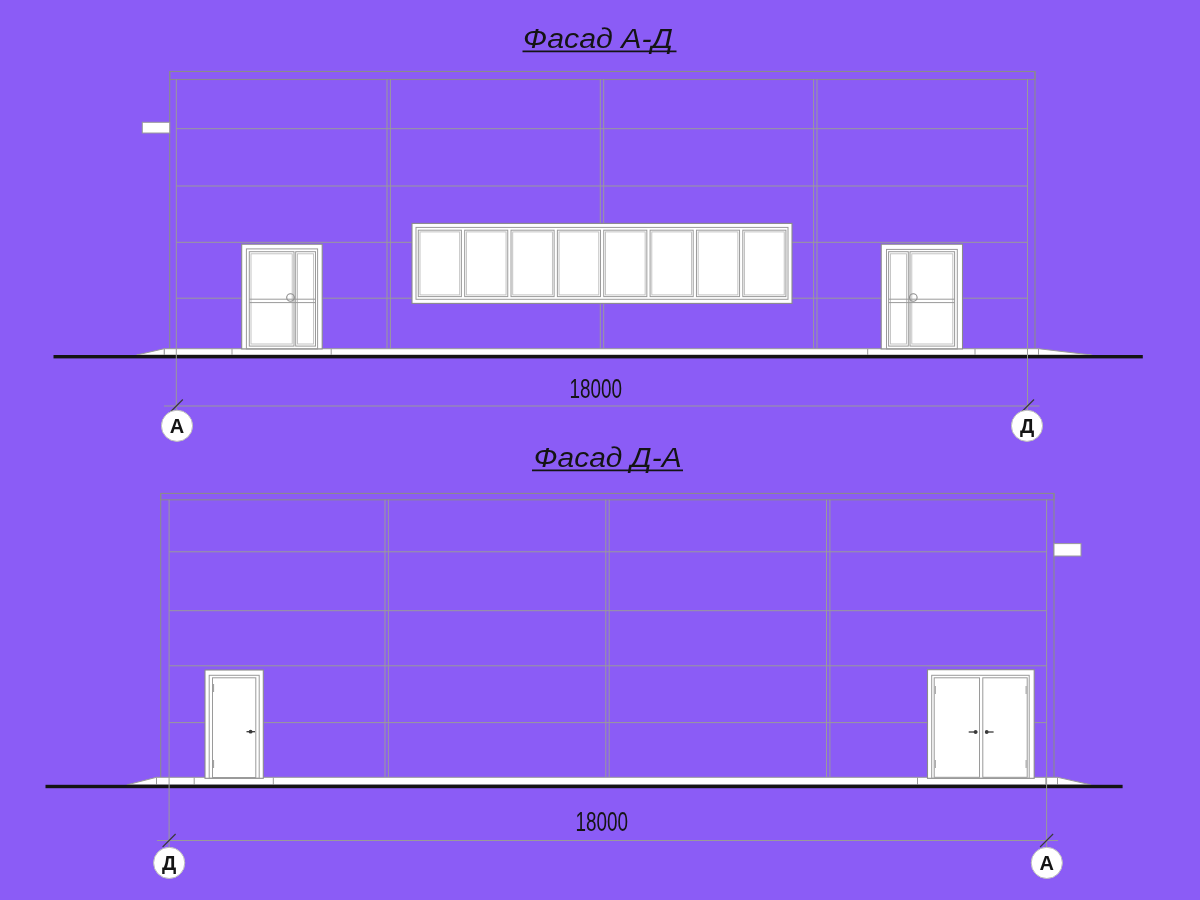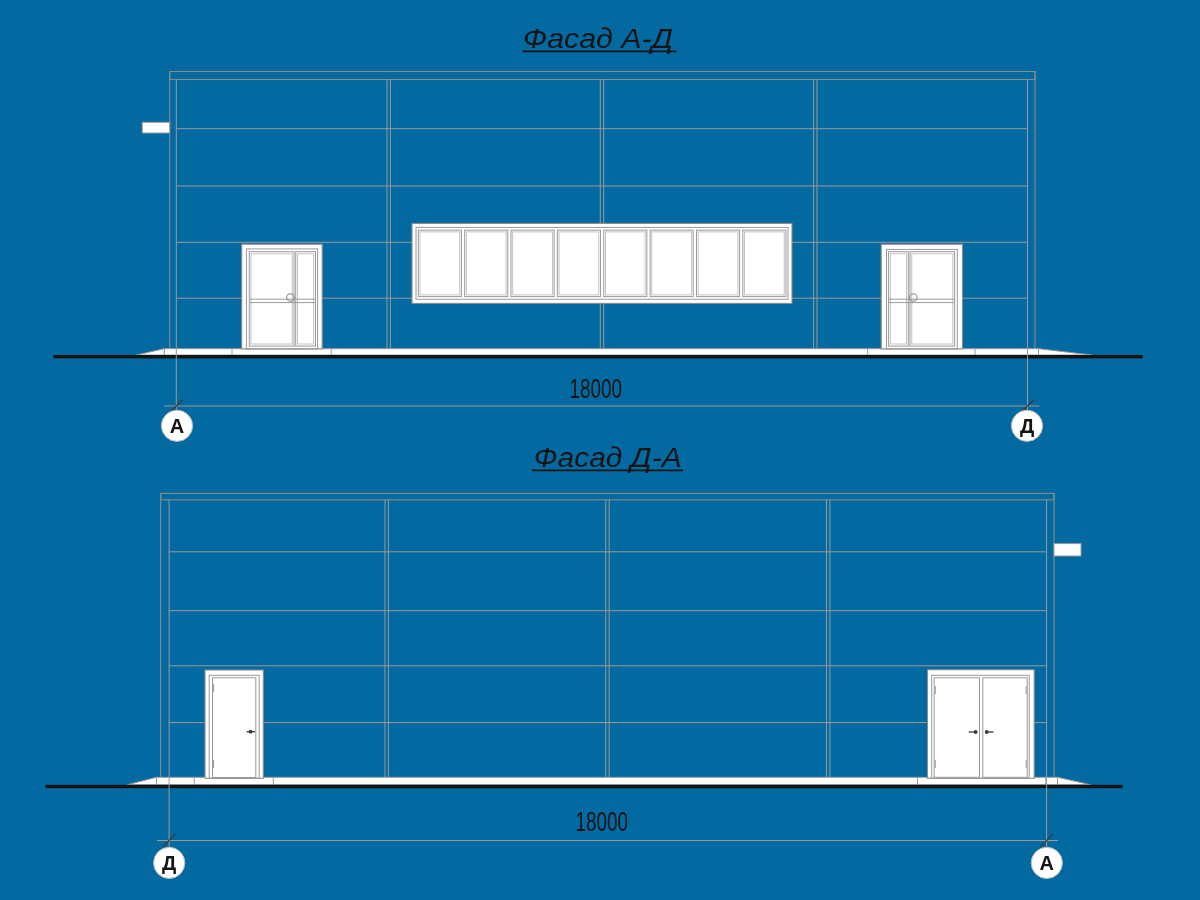--- a/index.html
+++ b/index.html
@@ -1,15 +1,15 @@
 <!DOCTYPE html>
 <html><head><meta charset="utf-8"><title>Facades</title>
 <style>
 html,body{margin:0;padding:0;background:#ffffff;}
-#sheet{position:relative;width:1200px;height:900px;background:#0369a1;overflow:hidden;}
+#sheet{position:relative;width:1200px;height:900px;background:#8b5cf6;overflow:hidden;}
 svg{display:block;}
 text{white-space:pre;}
 </style></head>
 <body>
 
 <div id="sheet">
 <svg width="1200" height="900" viewBox="0 0 1200 900" shape-rendering="geometricPrecision">
 
 <g>
         <g>

